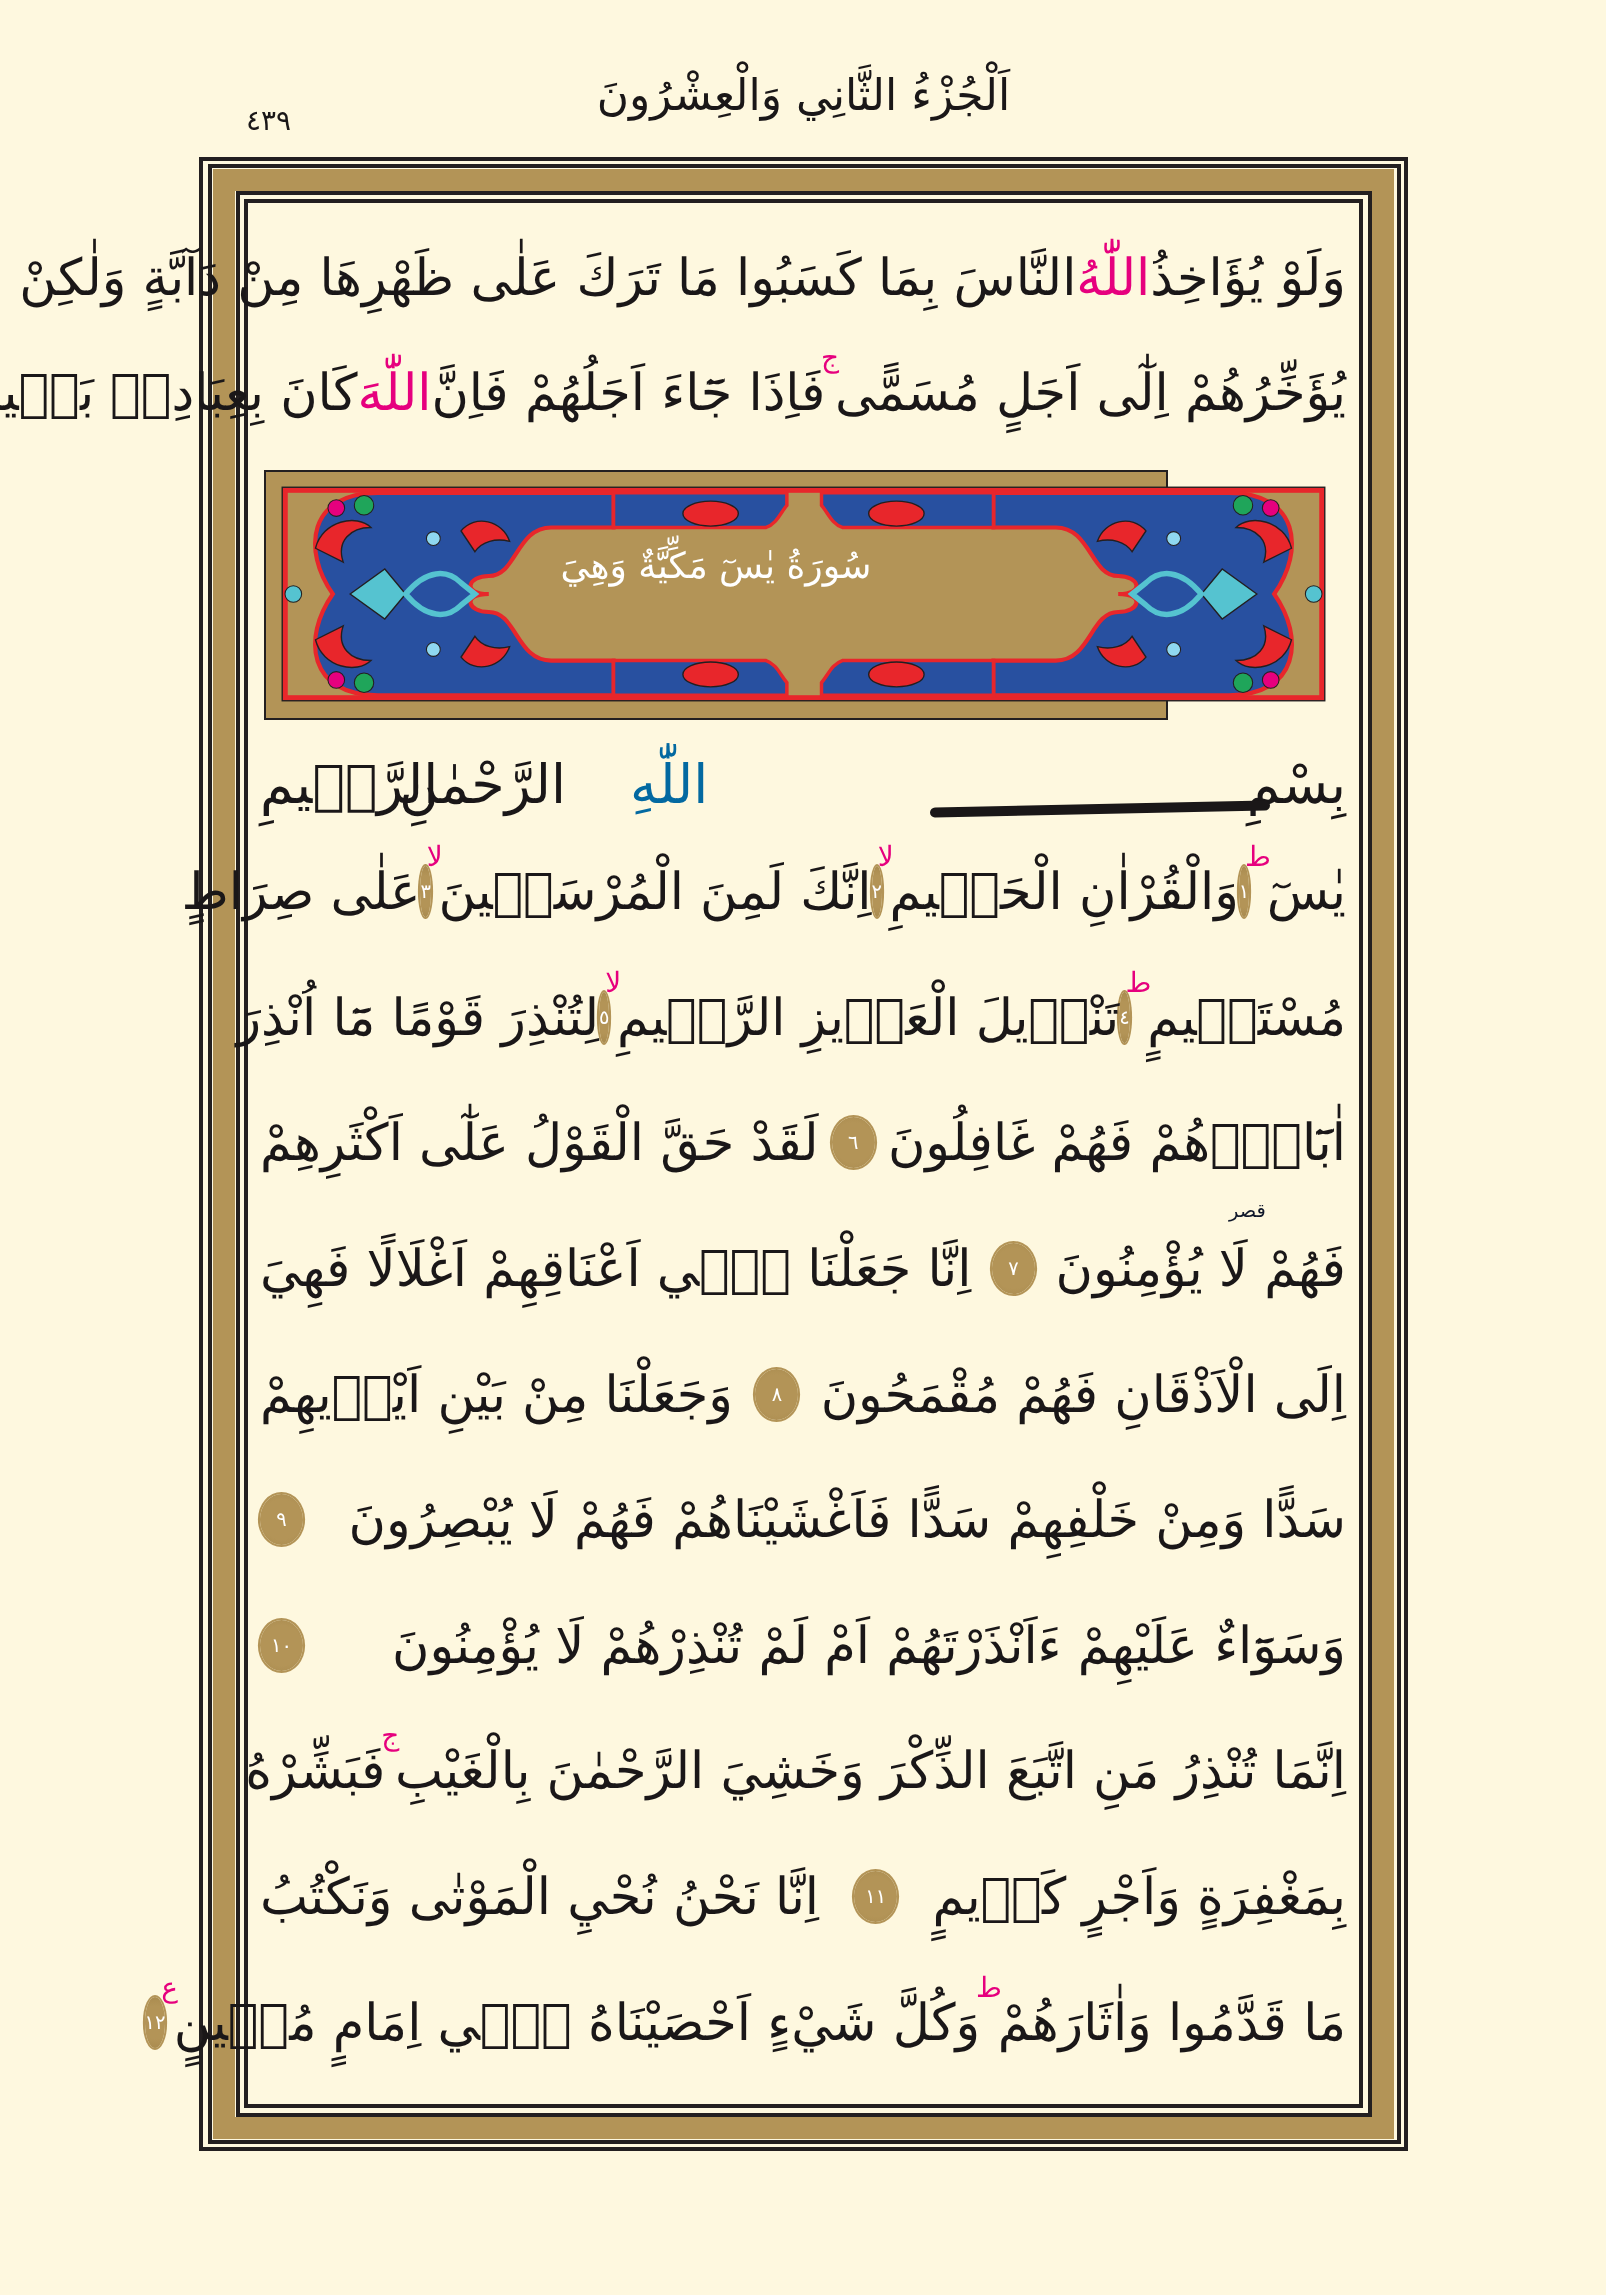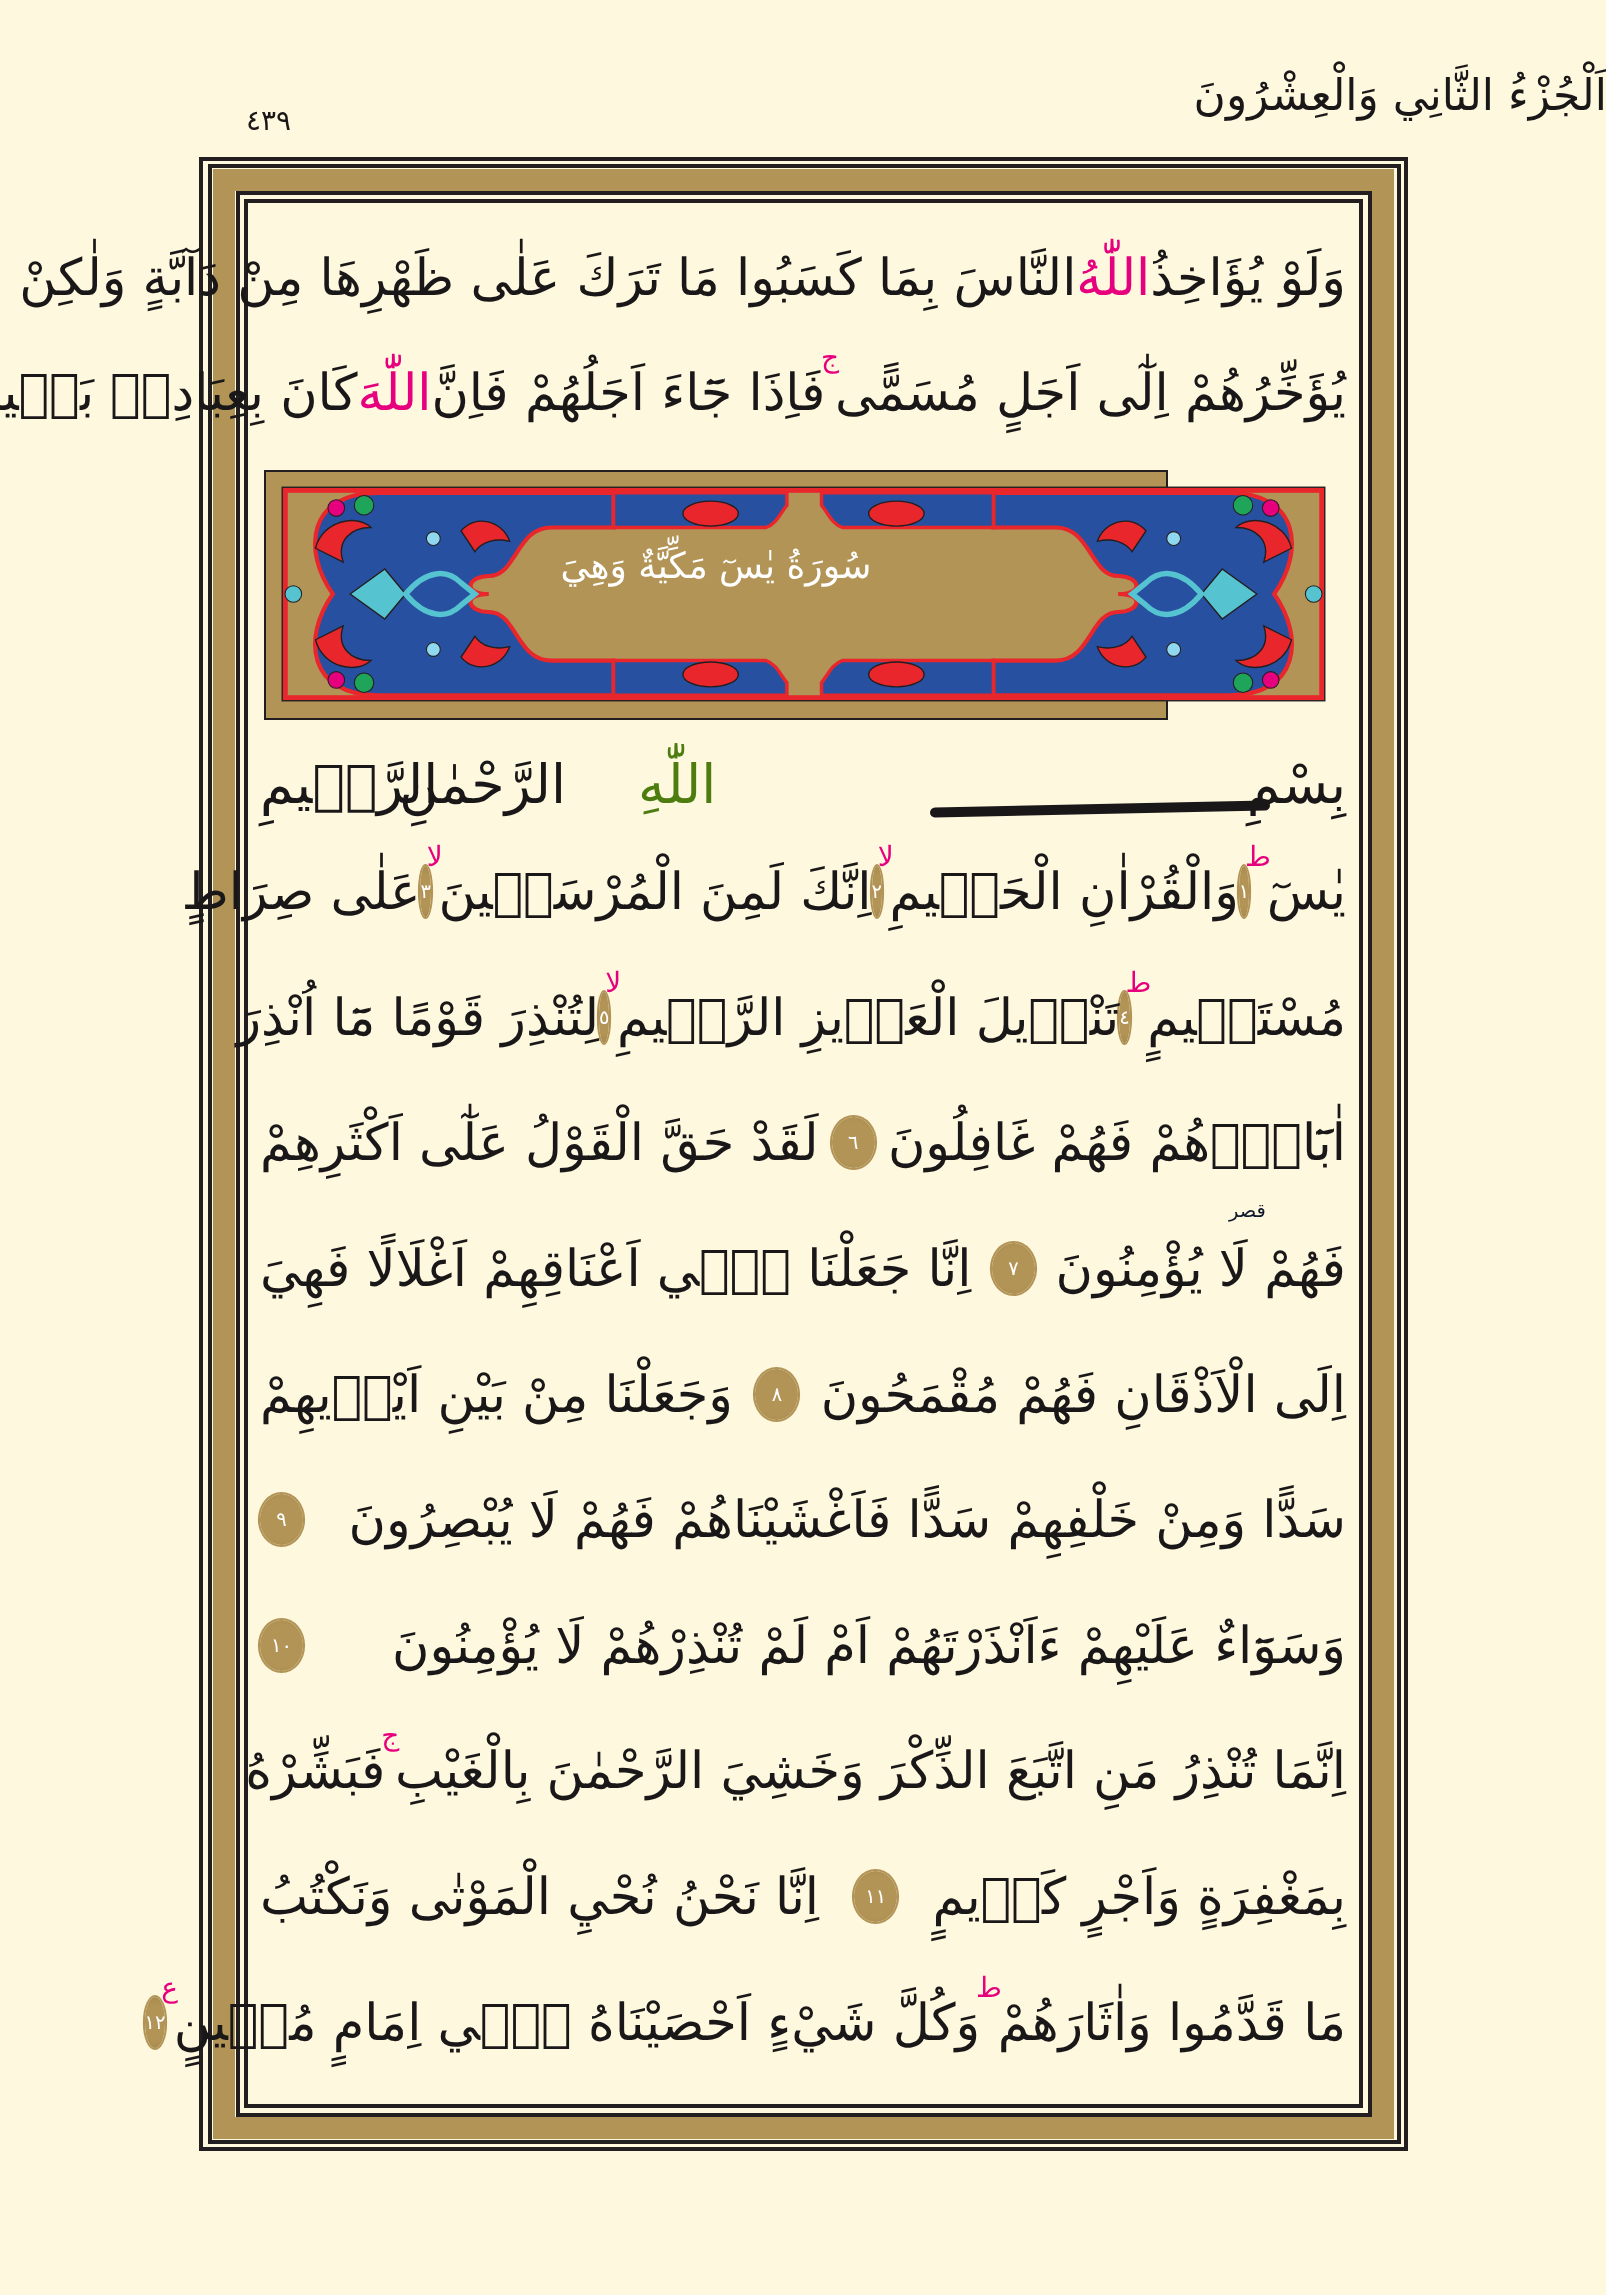--- a/index.html
+++ b/index.html
@@ -1,21 +1,21 @@
 <!DOCTYPE html>
 <html style="font-size:11px"><head>
 <meta charset="utf-8">
 <style>
   html, body { margin:0; padding:0; }
   body {
     width:1607px; height:2295px; background:#FEF8DF; position:relative; overflow:hidden;
     font-family: "DejaVu Sans", sans-serif;
   }
   .header-title {
-    position:absolute; left:0; width:1607px; top:69px; 
+    position:absolute; left:0; width:1607px; top:69px; text-align:center;
     font-size:44px; color:#1a1718; direction:rtl;
   }
   .page-number {
     position:absolute; left:246px; top:104px; font-size:28px; color:#1a1718;
   }
   
   .frame { position:absolute; box-sizing:border-box; }
   .f1 { left:199px; top:157px; width:1209px; height:1994px; border:4.2px solid #231F20; }
   .f2 { left:208px; top:164px; width:1193px; height:1980px; border:4.2px solid #231F20; }
   .f3 { left:213px; top:169px; width:1181px; height:1970px; border:22px solid #B39457; }
@@ -49,21 +49,21 @@
   .surah-title {
     position:absolute; left:0; width:100%; top:66px; text-align:center; color:#fff;
     font-family:"DejaVu Serif", serif; font-size:36px; direction:rtl; line-height:56px;
   }
   .bismillah {
     position:absolute; left:260px; top:753px; width:1086px; height:90px;
     font-family:"DejaVu Serif", serif; font-size:54px; color:#1a1718; direction:rtl;
   }
   .bismillah .b-bism { position:absolute; right:0; top:0;text-align:right; }
   .bismillah .b-line { position:absolute; right:76px; width:340px; top:51px; height:9.7px; background:#1a1718; border-radius:5.6px; transform:skewY(-1.2deg); }
-  .bismillah .b-allah { position:absolute; left:378px; top:0; color:#4d7c0f; }
+  .bismillah .b-allah { position:absolute; left:370px; top:0; color:#0369a1; }
   .bismillah .b-rahman { position:absolute; left:139px; top:0; }
   .bismillah .b-rahim { position:absolute; left:0; top:0; }
 </style>
 </head>
 <body>
 
 <div class="header-title">اَلْجُزْءُ الثَّانِي وَالْعِشْرُونَ</div>
 <div class="page-number">٤٣٩</div>
 
 <div class="frame f1"></div>

